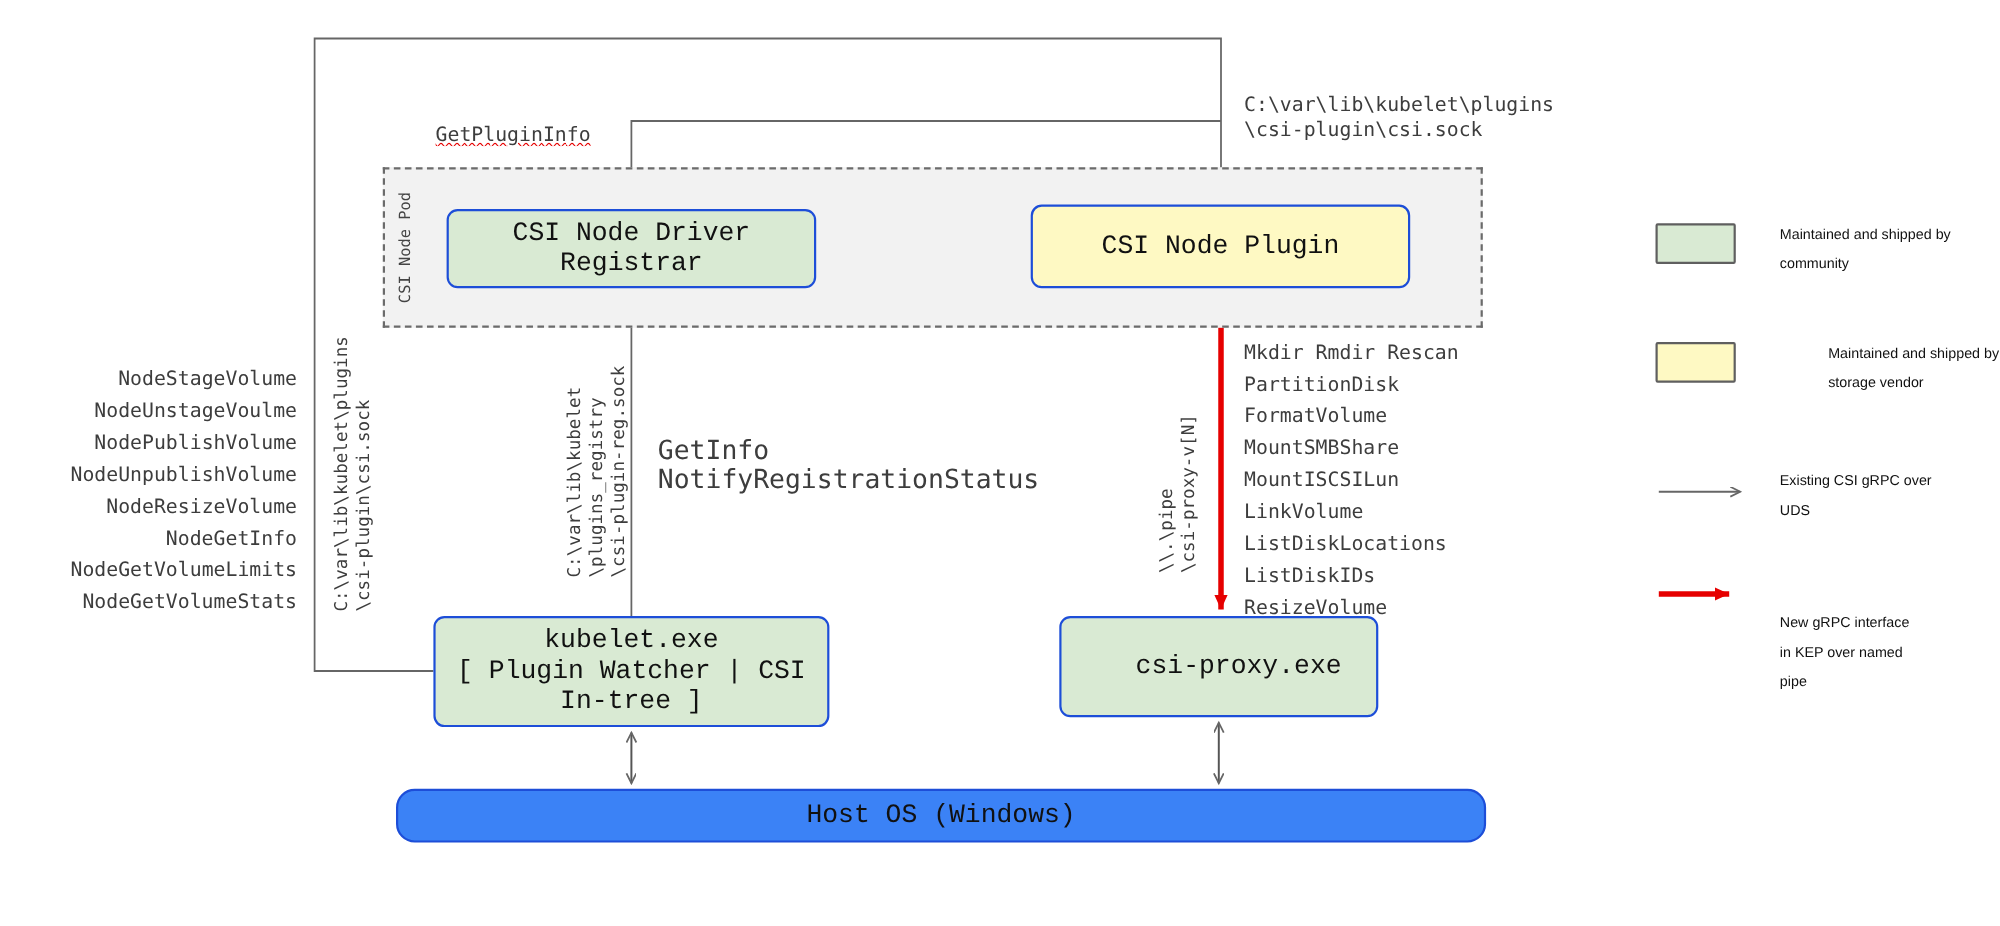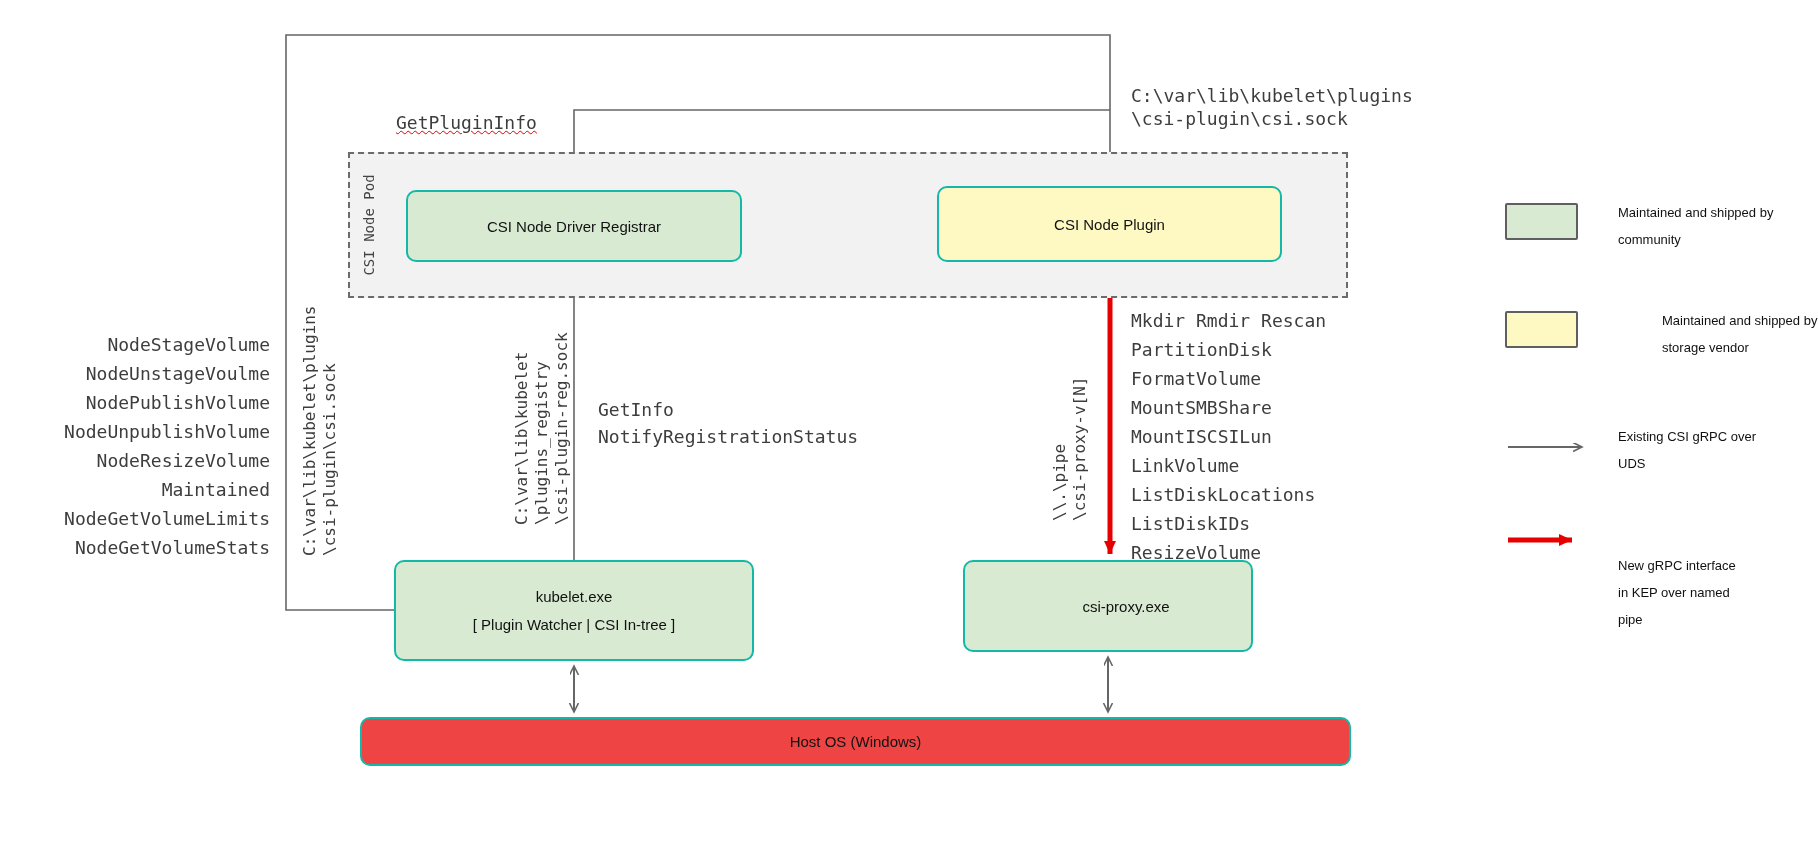--- a/index.html
+++ b/index.html
@@ -3,45 +3,45 @@
 <meta charset="utf-8">
 <style>
   * { margin:0; padding:0; box-sizing:border-box; }
   html,body { background:#ffffff; }
   body { font-family:"Liberation Sans", sans-serif; color:#111; }
   .canvas { position:relative; width:1818px; height:842px; background:#fff; overflow:hidden; }
   .abs { position:absolute; }
   .mono { font-family:"DejaVu Sans Mono","Liberation Mono",monospace; color:#3d3d3d; }
   svg.wires { position:absolute; left:0; top:0; width:1818px; height:842px; pointer-events:none; }
 
-  .box { position:absolute; border:2px solid #14b8a6; border-radius:10px;
+  .box { position:absolute; border:2px solid #1d4ed8; border-radius:10px;
          display:flex; flex-direction:column; align-items:center; justify-content:center;
-         text-align:center; font-size:15px; color:#111; }
+         text-align:center; font-size:24px; color:#111;font-family:Liberation Mono, monospace; }
   .green { background:#d9ead3; }
   .yellow { background:#fef9c3; }
-  .blue  { background:#ef4444; }
+  .blue  { background:#3b82f6;border-radius:17px; }
 
   .pod { position:absolute; left:348px; top:152px; width:1000px; height:146px;
          background:#f2f2f2; border:2px dashed #6b6b6b; }
 
   .vlabel { position:absolute; transform:rotate(-90deg); transform-origin:center;
             font-size:16px; line-height:20px; white-space:nowrap; }
   .pod-label { position:absolute; left:314px; top:217px; width:110px; height:16px;
                transform:rotate(-90deg); transform-origin:center; font-size:14px;
                color:#444; text-align:center; white-space:nowrap; }
 
   .method-list { line-height:29px; font-size:18px; }
   .node-methods { left:56px; top:330px; width:214px; text-align:right; }
   .proxy-methods { left:1131px; top:306px; text-align:left; }
 
   .getplugininfo { left:396px; top:112px; font-size:18px;
                    text-decoration-line:underline; text-decoration-style:wavy;
                    text-decoration-color:#e60000; text-decoration-thickness:1px; }
   .sock-top { left:1131px; top:84px; font-size:18px; line-height:23px; }
-  .reg-calls { left:598px; top:396px; font-size:18px; line-height:27px; }
+  .reg-calls { left:598px; top:396px; font-size:24px; line-height:27px; }
 
   .csi-sock-left { left:190px; top:406px; width:260px; height:40px; }
   .reg-sock { left:437px; top:390px; width:210px; height:60px; }
   .pipe-label { left:990px; top:421px; width:160px; height:40px; }
 
   .box-line { display:block; line-height:28px; }
 
   .legend-swatch { position:absolute; width:73px; height:37px; border:2px solid #5f5f5f; border-radius:2px; }
   .legend-text { position:absolute; left:1618px; font-size:13px; line-height:27px; color:#111; }
 </style>
@@ -101,21 +101,21 @@
     <div>C:\var\lib\kubelet\plugins</div>
     <div>\csi-plugin\csi.sock</div>
   </div>
 
   <div class="abs mono method-list node-methods">
     <div>NodeStageVolume</div>
     <div>NodeUnstageVoulme</div>
     <div>NodePublishVolume</div>
     <div>NodeUnpublishVolume</div>
     <div>NodeResizeVolume</div>
-    <div>Maintained</div>
+    <div>NodeGetInfo</div>
     <div>NodeGetVolumeLimits</div>
     <div>NodeGetVolumeStats</div>
   </div>
 
   <div class="vlabel mono csi-sock-left">
     <div>C:\var\lib\kubelet\plugins</div>
     <div>\csi-plugin\csi.sock</div>
   </div>
 
   <div class="vlabel mono reg-sock">

